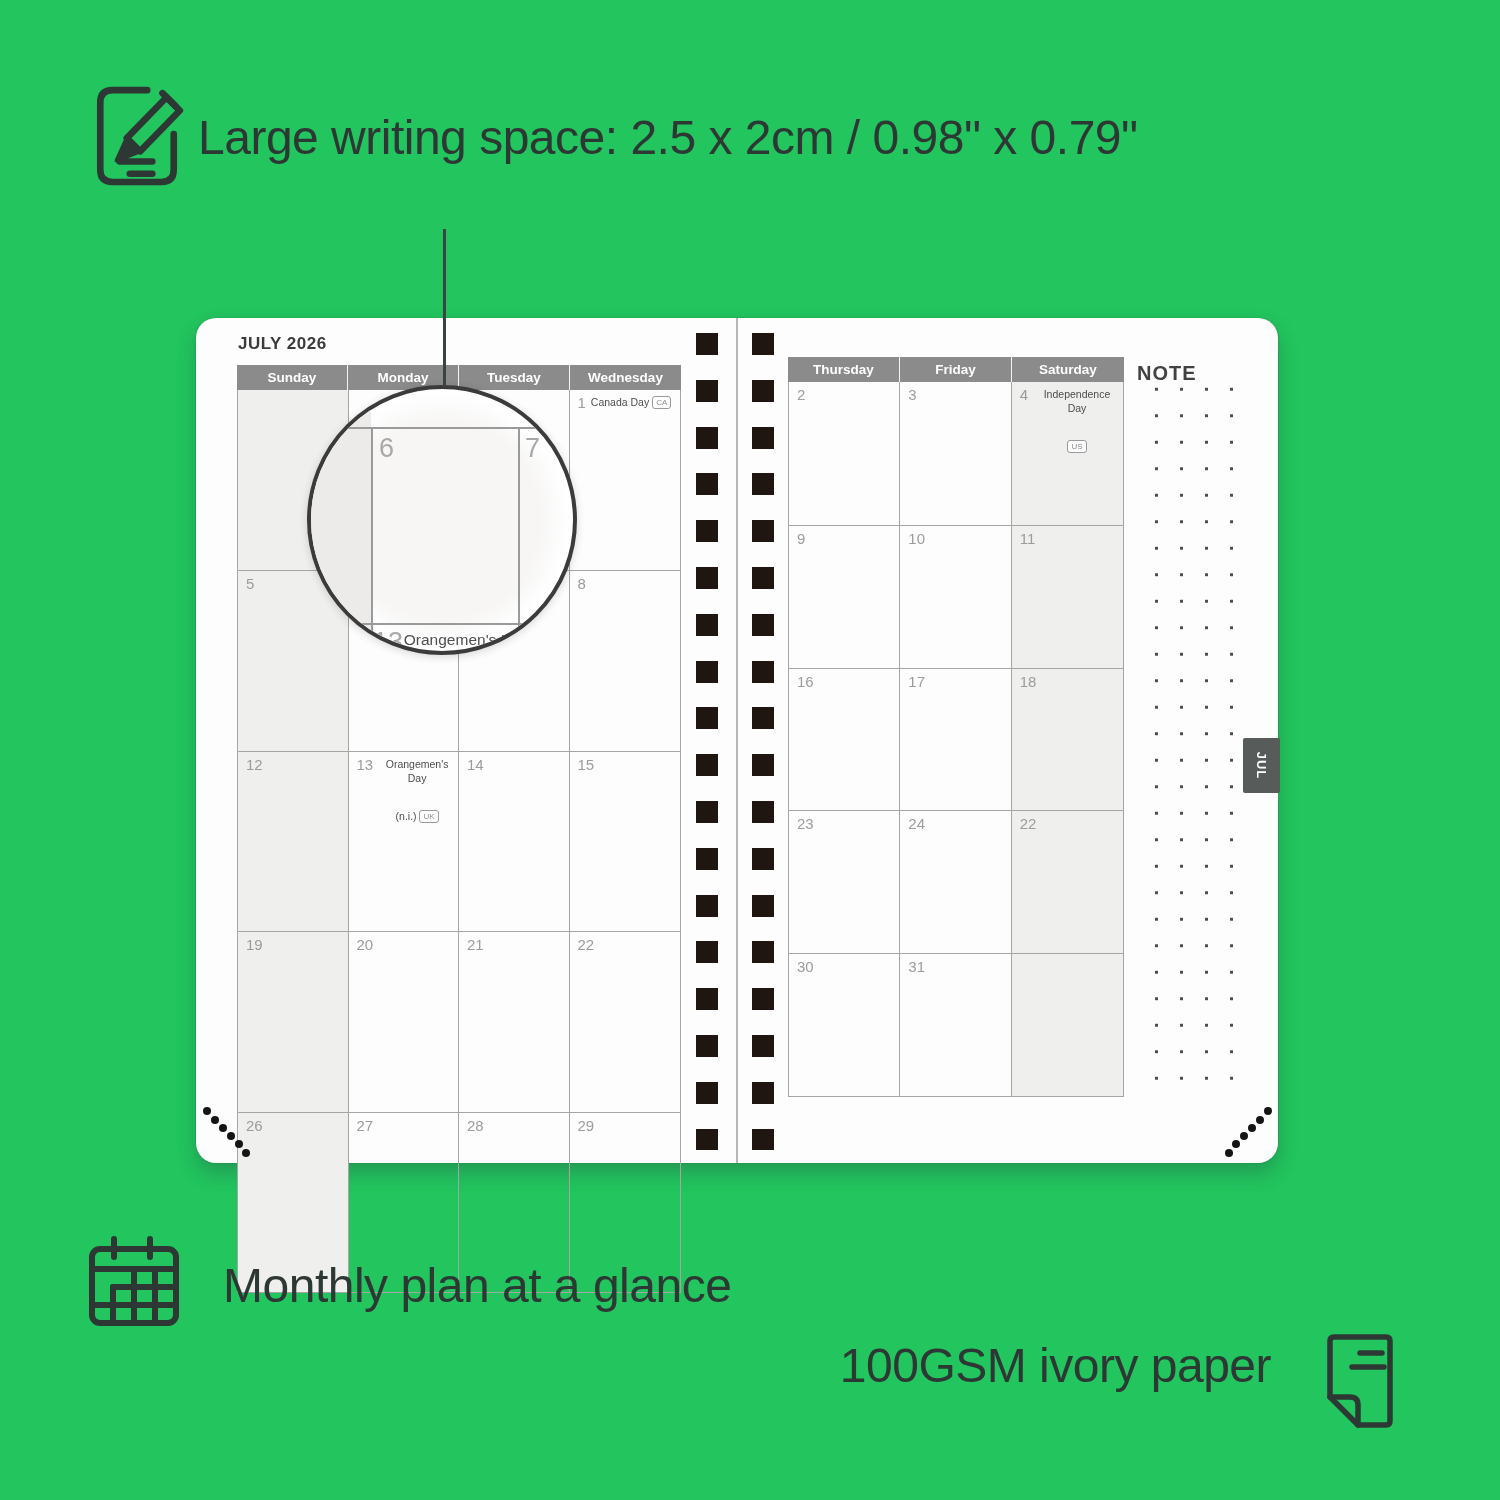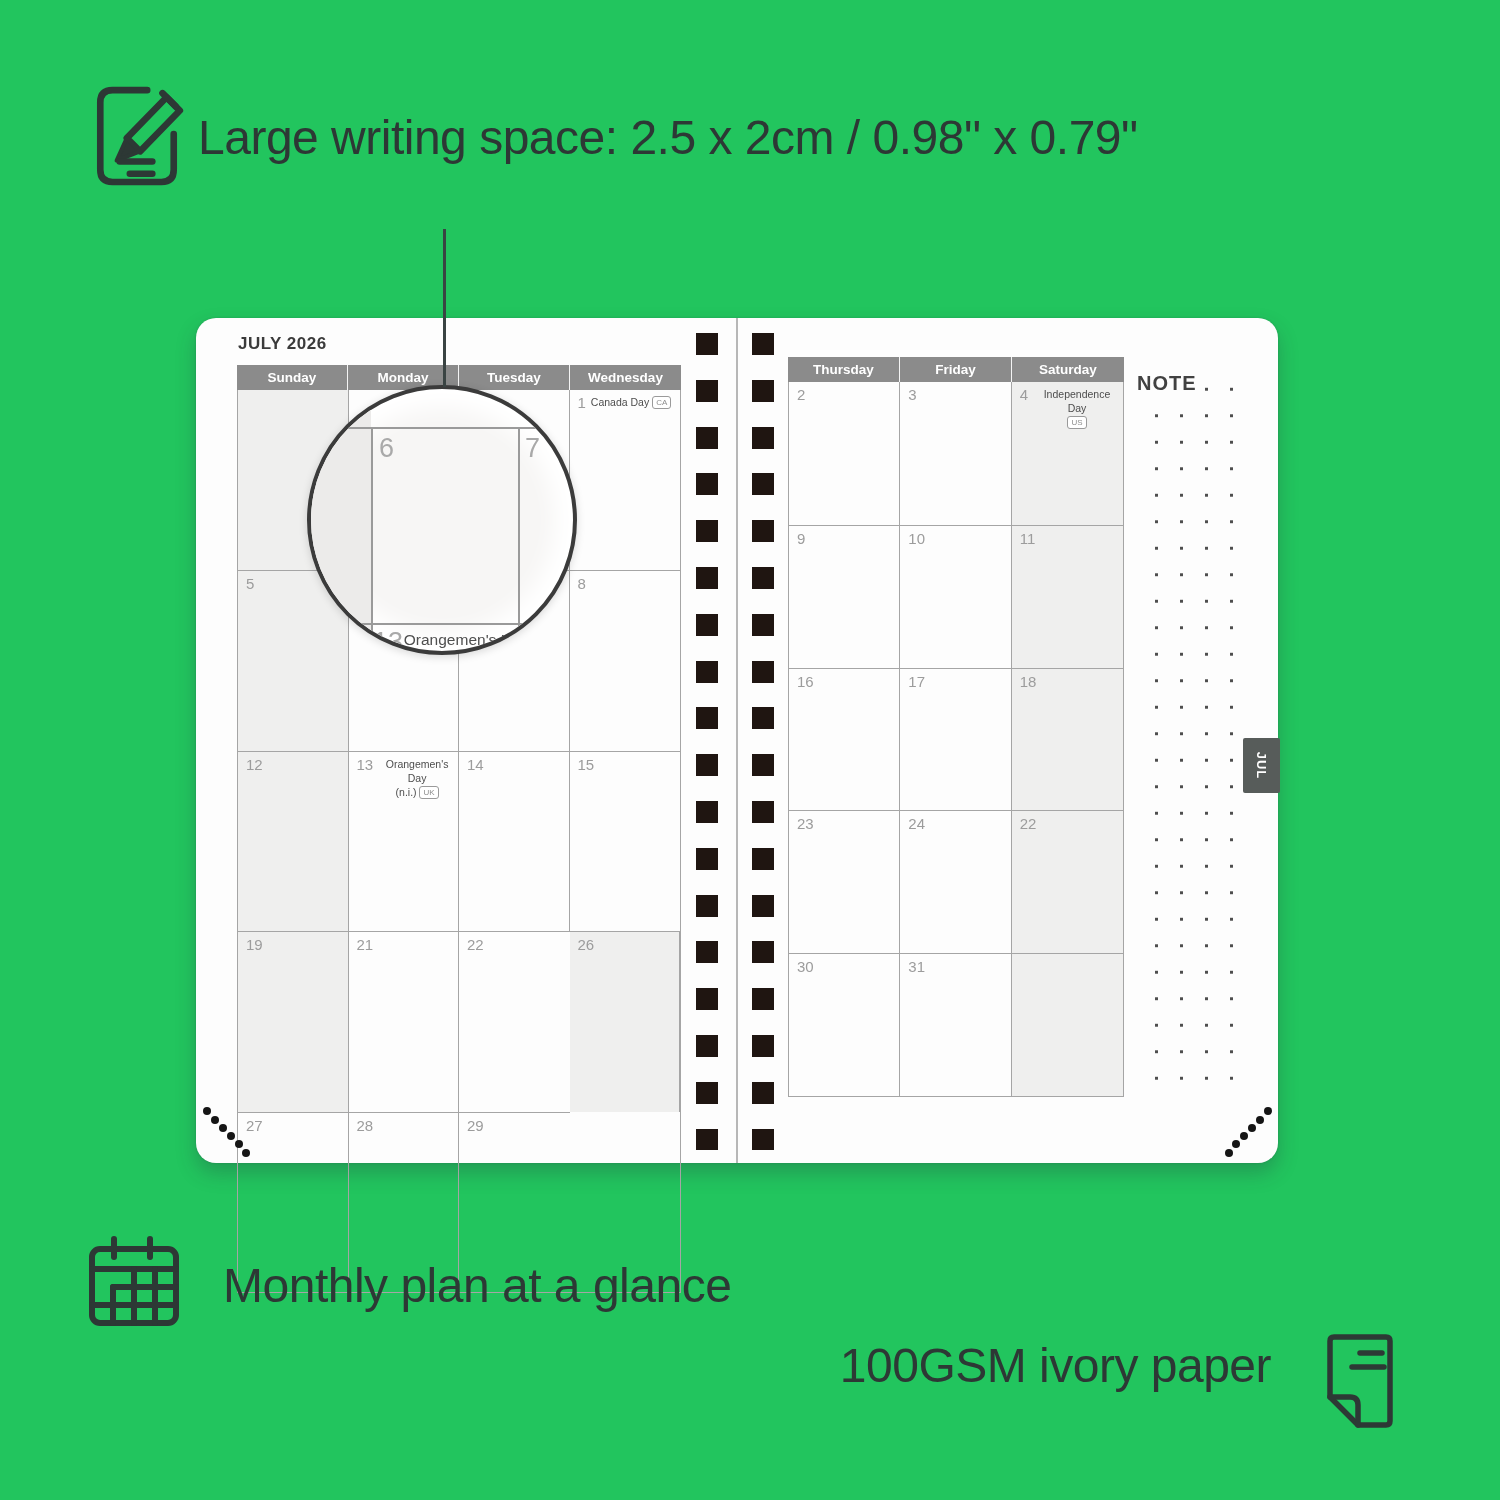--- a/index.html
+++ b/index.html
@@ -27,35 +27,35 @@
   .hcell{color:#fff;font-size:13.5px;font-weight:bold;display:flex;align-items:center;justify-content:center;border-right:1.5px solid #f4f4f4;}
   .hcell:last-child{border-right:none;}
   .cal-body{flex:1;display:grid;grid-auto-rows:1fr;border:1px solid #a5a5a5;border-top:none;box-sizing:border-box;}
   .cell{border-right:1px solid #a5a5a5;border-top:1px solid #a5a5a5;box-sizing:border-box;padding:5px 2px 0 8px;overflow:hidden;}
   .cell.no-top{border-top:none;}
   .cell.last-col{border-right:none;}
   .cell.shaded{background:#efefee;}
   .cell-top{display:flex;gap:5px;align-items:flex-start;}
   .dnum{font-size:15px;color:#9c9c9c;line-height:1.1;}
   .hol{font-size:10.5px;color:#4d4d4d;line-height:1.35;text-align:center;}
-  .hol2{}
+  .hol2{margin-top:24px;}
   .badge{display:inline-block;border:1px solid #9a9a9a;border-radius:3px;font-size:8px;color:#8d8d8d;padding:0 3px;line-height:11px;background:#fff;vertical-align:1px;}
 
   
   .spiral-col{position:absolute;top:15px;width:22px;height:817px;
               background:repeating-linear-gradient(to bottom,#1f1511 0 22px,transparent 22px 46.8px);}
   .spiral-col.c1{left:500px;}
   .spiral-col.c2{left:556px;}
   .page-gap{position:absolute;left:540px;top:0;width:2px;height:845px;background:#b7b7b7;}
 
   
   .note-dots{position:absolute;left:942px;top:50px;width:106px;height:735px;
              background-image:radial-gradient(circle,#4d4d4d 1.4px,transparent 1.6px);
              background-size:25px 26.5px;background-position:6px 8px;}
-  .note-label{position:absolute;left:941px;top:54px;font-size:20px;font-weight:bold;color:#414141;letter-spacing:1px;background:#fdfdfd;padding-right:8px;padding-bottom:2px;}
+  .note-label{position:absolute;left:941px;top:44px;font-size:20px;font-weight:bold;color:#414141;letter-spacing:1px;background:#fdfdfd;padding-right:8px;padding-bottom:2px;}
 
   
   .jul-tab{position:absolute;left:1047px;top:420px;width:37px;height:55px;background:#575c5a;border-radius:2px;
            display:flex;align-items:center;justify-content:center;}
   .jul-tab span{color:#fff;font-size:13px;font-weight:bold;letter-spacing:1px;transform:rotate(90deg);}
 
   
   .magnifier{position:absolute;left:111px;top:67px;width:270px;height:270px;border-radius:50%;
              border:4px solid #3b3b3b;background:#f7f6f5;overflow:hidden;z-index:4;
              box-shadow:inset 0 0 22px 18px #ffffff,0 2px 8px rgba(0,0,0,.15);box-sizing:border-box;}
@@ -156,20 +156,25 @@
             </div>
           </div>
           <div class="cell last-col">
             <div class="cell-top">
               <span class="dnum">15</span>
             </div>
           </div>
           <div class="cell shaded">
             <div class="cell-top">
               <span class="dnum">19</span>
+            </div>
+          </div>
+          <div class="cell">
+            <div class="cell-top">
+              <span class="dnum">20</span>
             </div>
           </div>
           <div class="cell">
             <div class="cell-top">
               <span class="dnum">21</span>
             </div>
           </div>
           <div class="cell last-col">
             <div class="cell-top">
               <span class="dnum">22</span>

